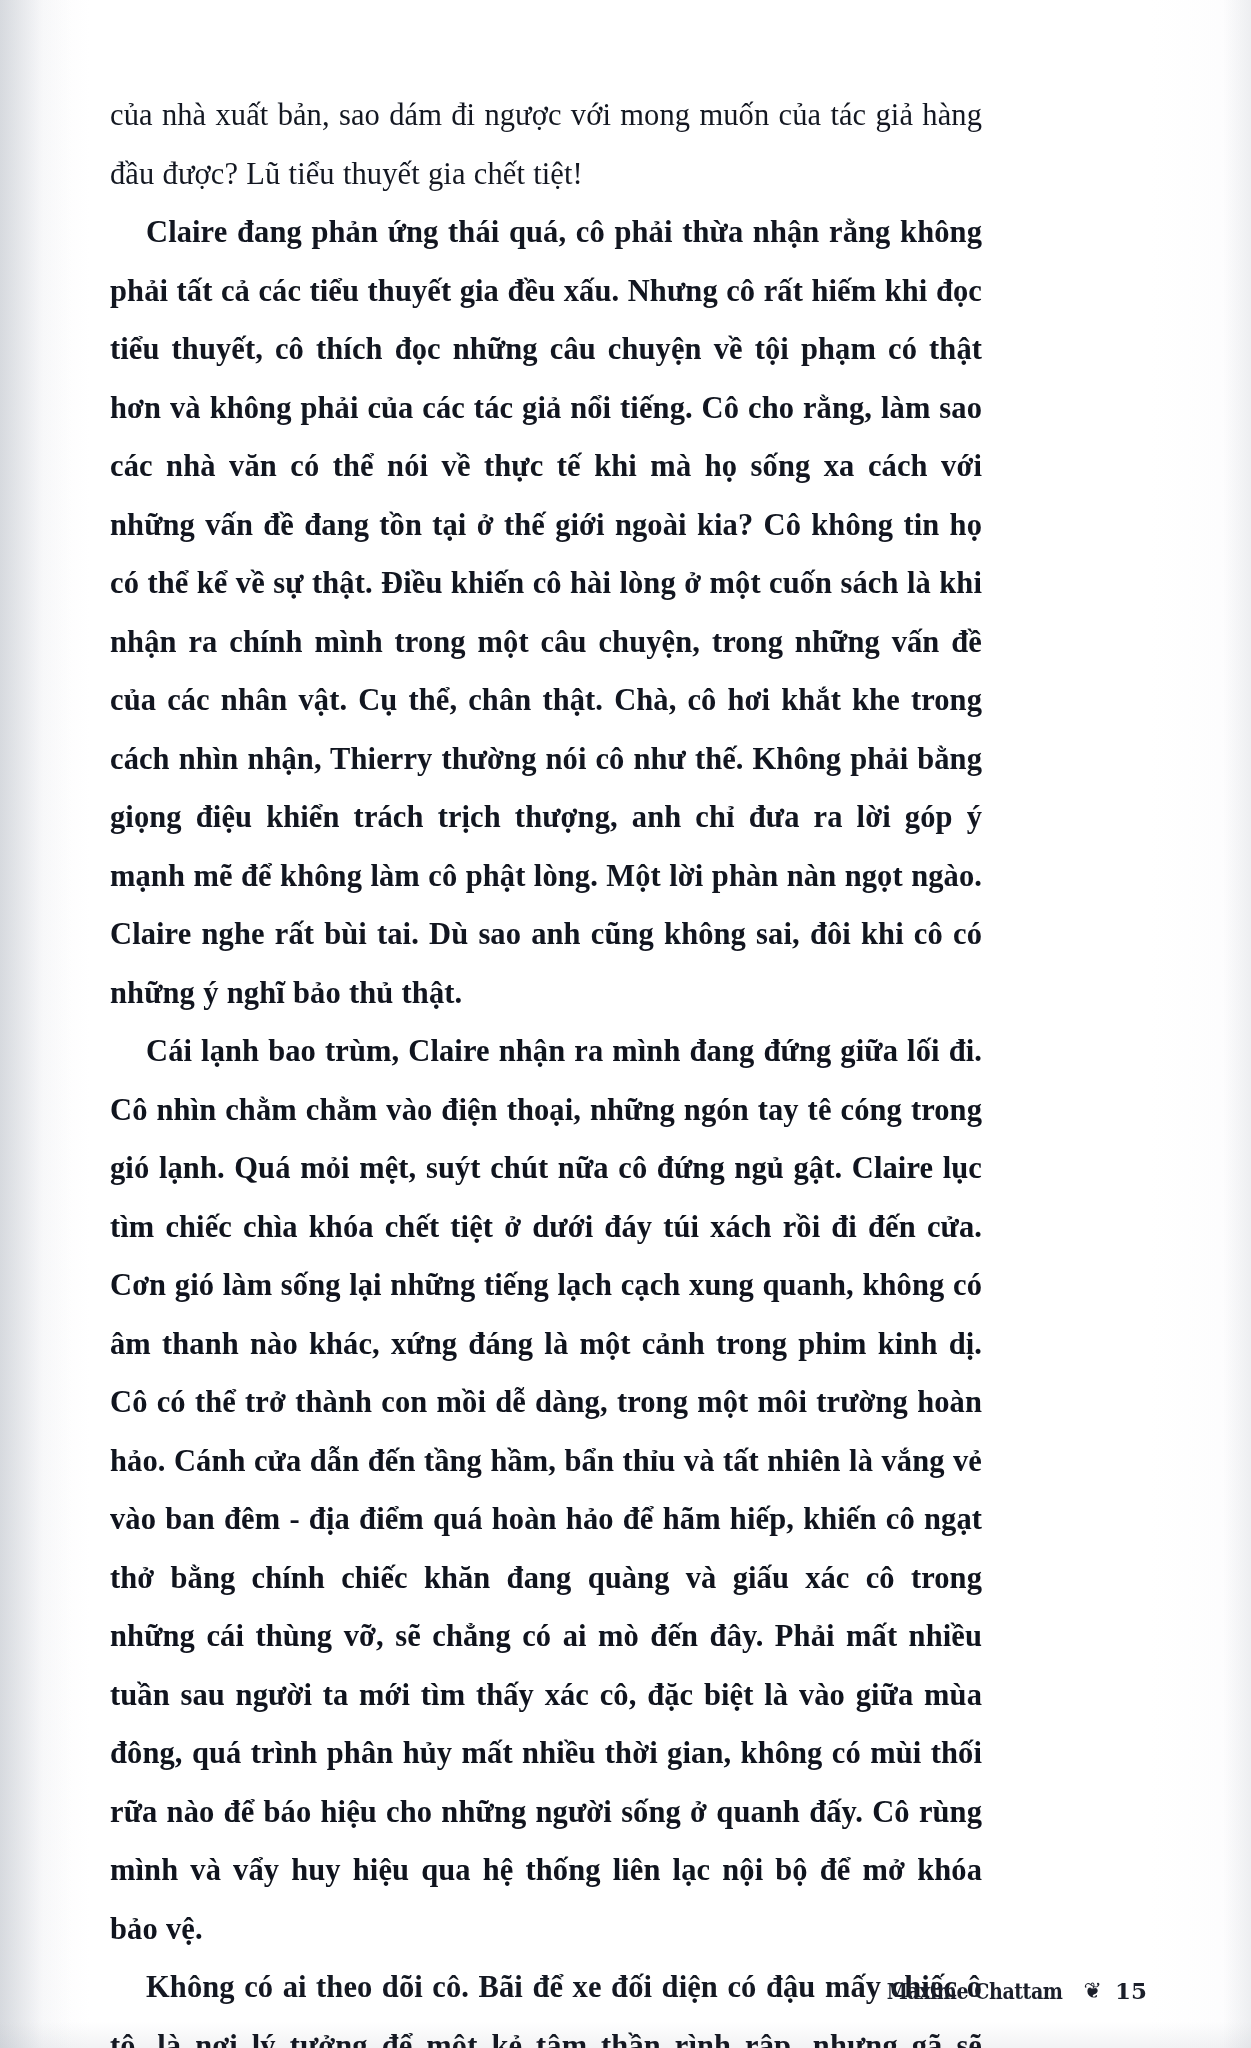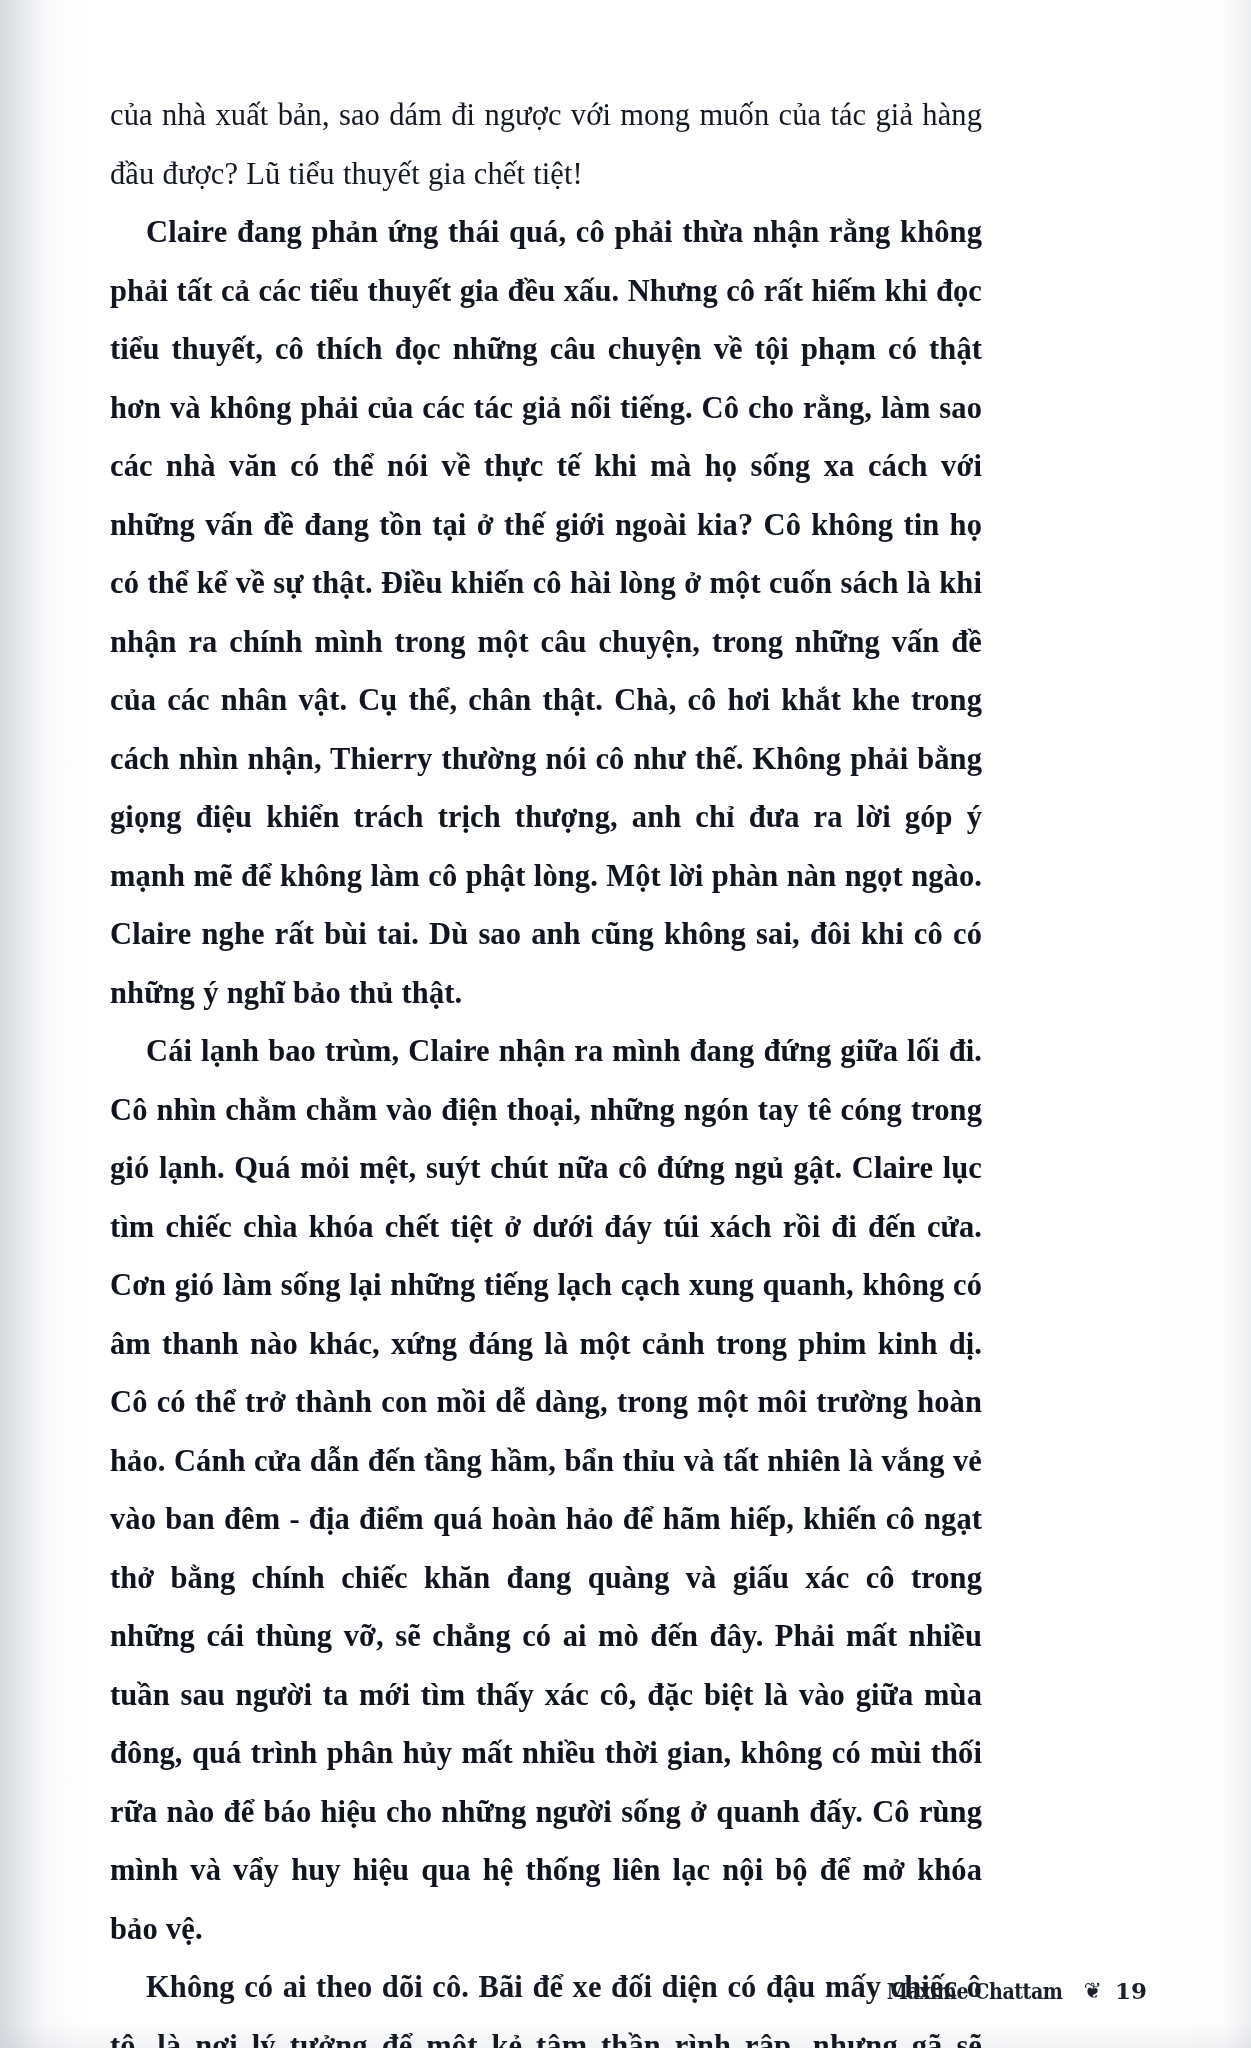--- a/index.html
+++ b/index.html
@@ -120,16 +120,16 @@
   <div class="text-block">
     <p class="para">của nhà xuất bản, sao dám đi ngược với mong muốn của tác giả hàng đầu được? Lũ tiểu thuyết gia chết tiệt!</p>
     <p class="para indent">Claire đang phản ứng thái quá, cô phải thừa nhận rằng không phải tất cả các tiểu thuyết gia đều xấu. Nhưng cô rất hiếm khi đọc tiểu thuyết, cô thích đọc những câu chuyện về tội phạm có thật hơn và không phải của các tác giả nổi tiếng. Cô cho rằng, làm sao các nhà văn có thể nói về thực tế khi mà họ sống xa cách với những vấn đề đang tồn tại ở thế giới ngoài kia? Cô không tin họ có thể kể về sự thật. Điều khiến cô hài lòng ở một cuốn sách là khi nhận ra chính mình trong một câu chuyện, trong những vấn đề của các nhân vật. Cụ thể, chân thật. Chà, cô hơi khắt khe trong cách nhìn nhận, Thierry thường nói cô như thế. Không phải bằng giọng điệu khiển trách trịch thượng, anh chỉ đưa ra lời góp ý mạnh mẽ để không làm cô phật lòng. Một lời phàn nàn ngọt ngào. Claire nghe rất bùi tai. Dù sao anh cũng không sai, đôi khi cô có những ý nghĩ bảo thủ thật.</p>
     <p class="para indent">Cái lạnh bao trùm, Claire nhận ra mình đang đứng giữa lối đi. Cô nhìn chằm chằm vào điện thoại, những ngón tay tê cóng trong gió lạnh. Quá mỏi mệt, suýt chút nữa cô đứng ngủ gật. Claire lục tìm chiếc chìa khóa chết tiệt ở dưới đáy túi xách rồi đi đến cửa. Cơn gió làm sống lại những tiếng lạch cạch xung quanh, không có âm thanh nào khác, xứng đáng là một cảnh trong phim kinh dị. Cô có thể trở thành con mồi dễ dàng, trong một môi trường hoàn hảo. Cánh cửa dẫn đến tầng hầm, bẩn thỉu và tất nhiên là vắng vẻ vào ban đêm - địa điểm quá hoàn hảo để hãm hiếp, khiến cô ngạt thở bằng chính chiếc khăn đang quàng và giấu xác cô trong những cái thùng vỡ, sẽ chẳng có ai mò đến đây. Phải mất nhiều tuần sau người ta mới tìm thấy xác cô, đặc biệt là vào giữa mùa đông, quá trình phân hủy mất nhiều thời gian, không có mùi thối rữa nào để báo hiệu cho những người sống ở quanh đấy. Cô rùng mình và vẩy huy hiệu qua hệ thống liên lạc nội bộ để mở khóa bảo vệ.</p>
     <p class="para indent">Không có ai theo dõi cô. Bãi để xe đối diện có đậu mấy chiếc ô tô, là nơi lý tưởng để một kẻ tâm thần rình rập, nhưng gã sẽ không có thời</p>
   </div>
 
   <div class="footer">
     <span class="footer-author">Maxime Chattam</span>
     <span class="footer-ornament">❦</span>
-    <span class="footer-page">19</span>
+    <span class="footer-page">15</span>
   </div>
 
 </div>
 
 </body></html>

